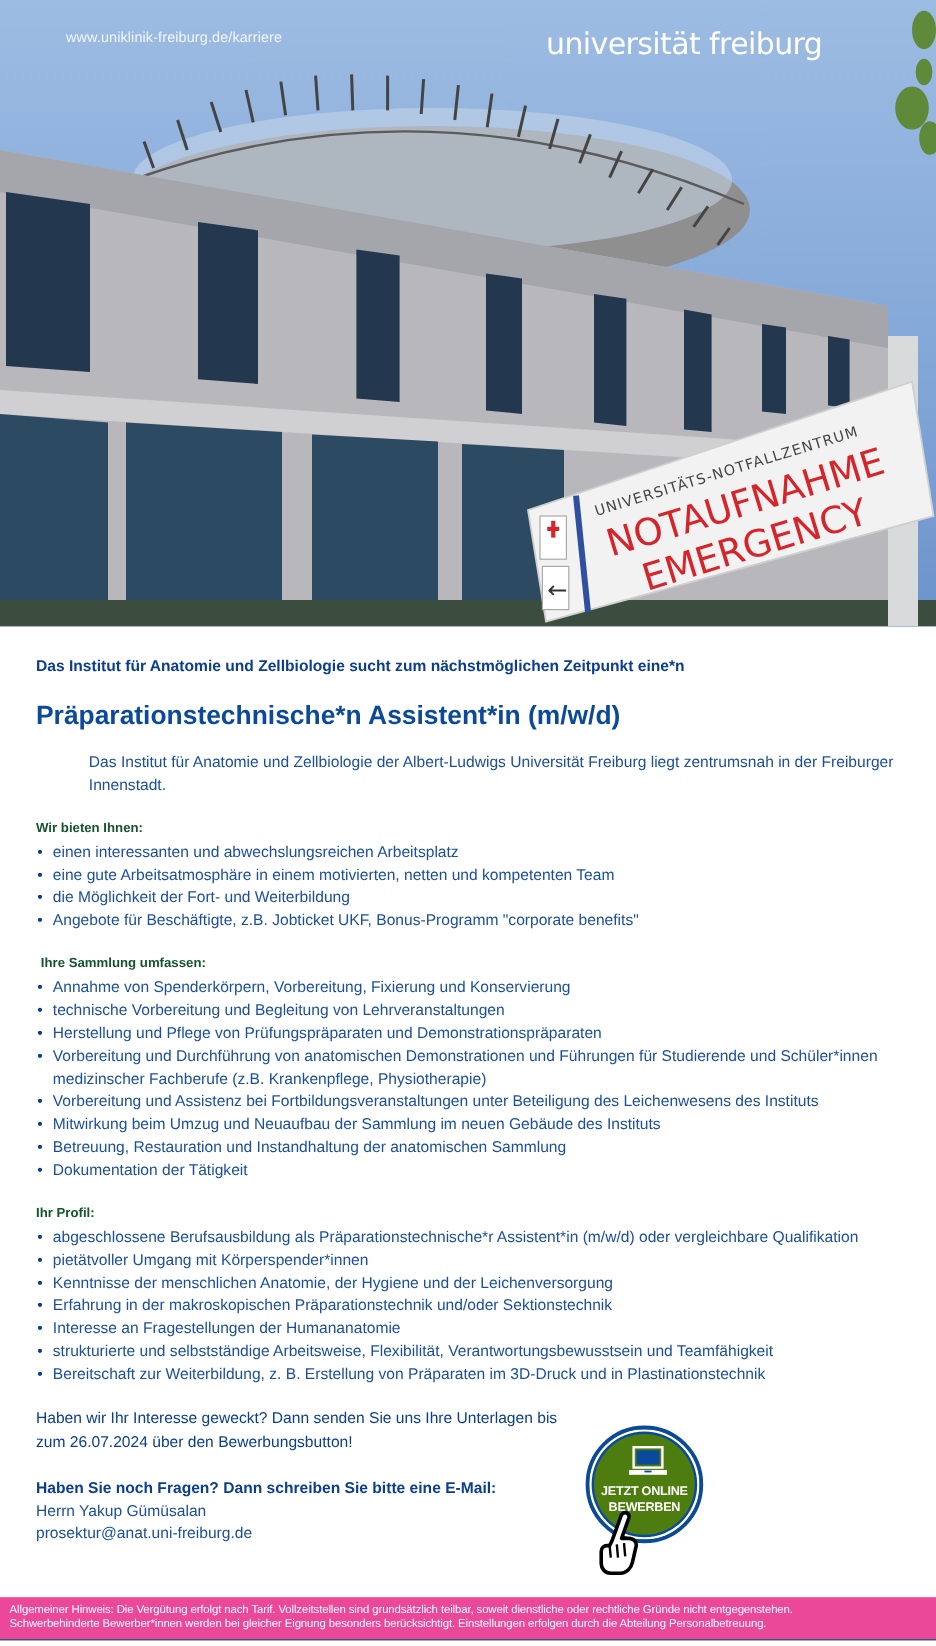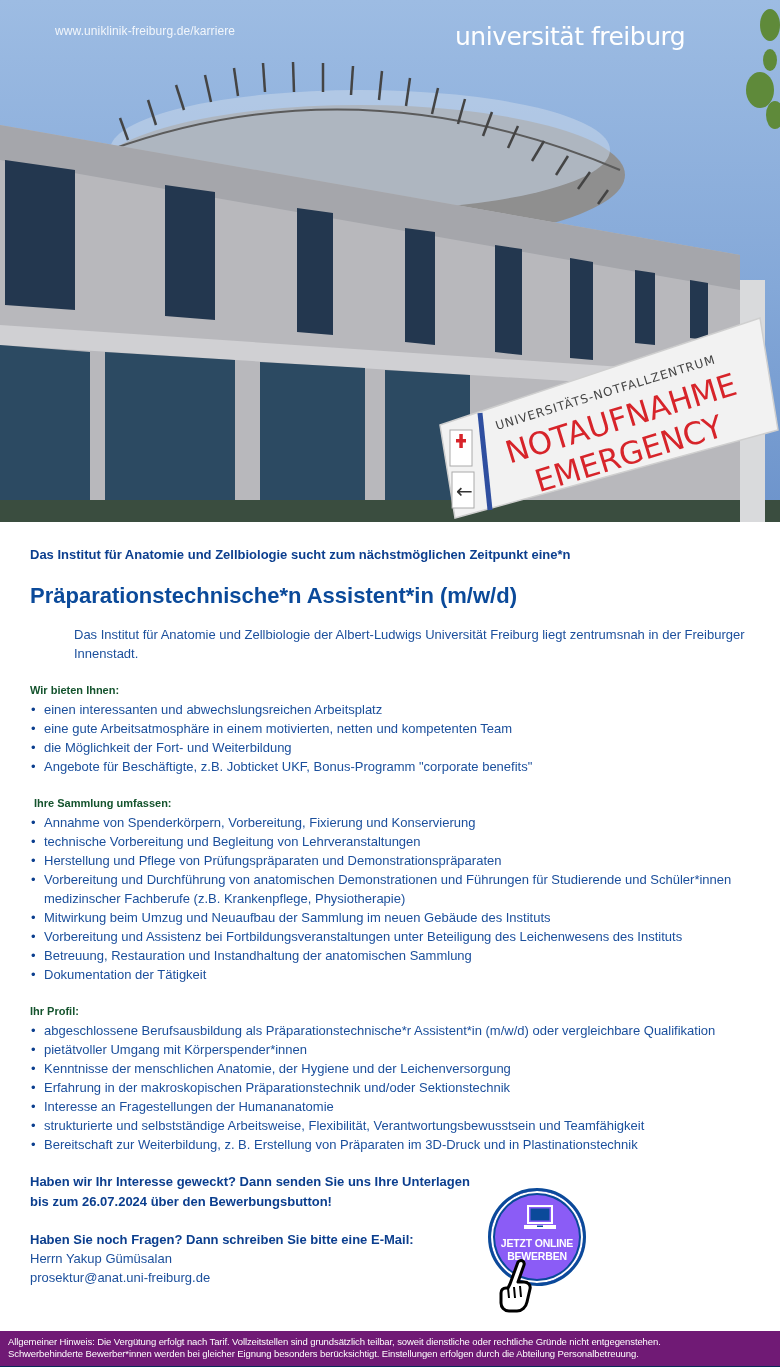--- a/index.html
+++ b/index.html
@@ -21,40 +21,40 @@
   .intro-line { font-size: 13px; font-weight: bold; color: #0b3e8e; line-height: 20px; }
   .job-title { font-size: 22px; font-weight: bold; color: #0b4a9a; margin-top: 16px; line-height: 30px; }
   .desc { font-size: 13px; color: #1b4f9c; line-height: 19px; margin-top: 14px; margin-left: 44px; }
   .section-title { font-size: 11px; font-weight: bold; color: #14532d; line-height: 19px; margin-top: 18px; }
   .section-title.indent { padding-left: 4px; }
   ul.blist { list-style: none; }
   ul.blist li { font-size: 13px; color: #1b4f9c; line-height: 19px; position: relative; padding-left: 14px; }
   ul.blist li::before { content: "•"; position: absolute; left: 1px; top: 0; color: #0b3e8e; }
 
   .cta-block { margin-top: 18px; width: 440px; }
-  .cta-text { font-size: 13px; font-weight: bold; color: #0b3e8e; line-height: 20px; }
+  .cta-text { font-size: 13px; font-weight: normal; color: #0b3e8e; line-height: 20px; }
   .question { font-size: 13px; font-weight: bold; color: #0b3e8e; line-height: 19px; margin-top: 18px; }
   .contact { font-size: 13px; color: #1b4f9c; line-height: 19px; }
 
   
   .apply {
     position: absolute; left: 488px; top: 1188px; width: 98px; height: 98px; border-radius: 50%;
-    background: #8b5cf6; border: 3px solid #0b4a9a; box-shadow: inset 0 0 0 2px #ffffff, inset 0 0 0 4px #0b4a9a;
+    background: #4d7c0f; border: 3px solid #0b4a9a; box-shadow: inset 0 0 0 2px #ffffff, inset 0 0 0 4px #0b4a9a;
     cursor: pointer;
   }
   .apply .laptop { position: absolute; left: 33px; top: 14px; }
   .apply .apply-label {
     position: absolute; left: 0; top: 46px; width: 100%; text-align: center;
     font-size: 10.5px; font-weight: bold; color: #ffffff; line-height: 13px; letter-spacing: -0.2px;
   }
   .hand { position: absolute; left: 494px; top: 1258px; }
 
   
   .footer {
-    position: absolute; left: 0; top: 1331px; width: 780px; height: 35px; background: #701a75;
+    position: absolute; left: 0; top: 1331px; width: 780px; height: 35px; background: #ec4899;
     padding: 5px 8px 0 8px;
   }
   .footer p { font-size: 9.5px; color: #ffffff; line-height: 12px; letter-spacing: -0.1px; }
   .bottom-rule { position: absolute; left: 0; top: 1366px; width: 780px; height: 6px; background: #ffffff; border-top: 1px solid #0a2a5a; }
 </style>
 </head>
 <body>
 
 <div class="hero">
   <div class="sky"></div>
@@ -148,22 +148,22 @@
     <li>die Möglichkeit der Fort- und Weiterbildung</li>
     <li>Angebote für Beschäftigte, z.B. Jobticket UKF, Bonus-Programm "corporate benefits"</li>
   </ul>
 
   <div class="section-title indent">Ihre Sammlung umfassen:</div>
   <ul class="blist">
     <li>Annahme von Spenderkörpern, Vorbereitung, Fixierung und Konservierung</li>
     <li>technische Vorbereitung und Begleitung von Lehrveranstaltungen</li>
     <li>Herstellung und Pflege von Prüfungspräparaten und Demonstrationspräparaten</li>
     <li>Vorbereitung und Durchführung von anatomischen Demonstrationen und Führungen für Studierende und Schüler*innen medizinscher Fachberufe (z.B. Krankenpflege, Physiotherapie)</li>
+    <li>Vorbereitung und Assistenz bei Fortbildungsveranstaltungen unter Beteiligung des Leichenwesens des Instituts</li>
     <li>Mitwirkung beim Umzug und Neuaufbau der Sammlung im neuen Gebäude des Instituts</li>
-    <li>Vorbereitung und Assistenz bei Fortbildungsveranstaltungen unter Beteiligung des Leichenwesens des Instituts</li>
     <li>Betreuung, Restauration und Instandhaltung der anatomischen Sammlung</li>
     <li>Dokumentation der Tätigkeit</li>
   </ul>
 
   <div class="section-title">Ihr Profil:</div>
   <ul class="blist">
     <li>abgeschlossene Berufsausbildung als Präparationstechnische*r Assistent*in (m/w/d) oder vergleichbare Qualifikation</li>
     <li>pietätvoller Umgang mit Körperspender*innen</li>
     <li>Kenntnisse der menschlichen Anatomie, der Hygiene und der Leichenversorgung</li>
     <li>Erfahrung in der makroskopischen Präparationstechnik und/oder Sektionstechnik</li>

